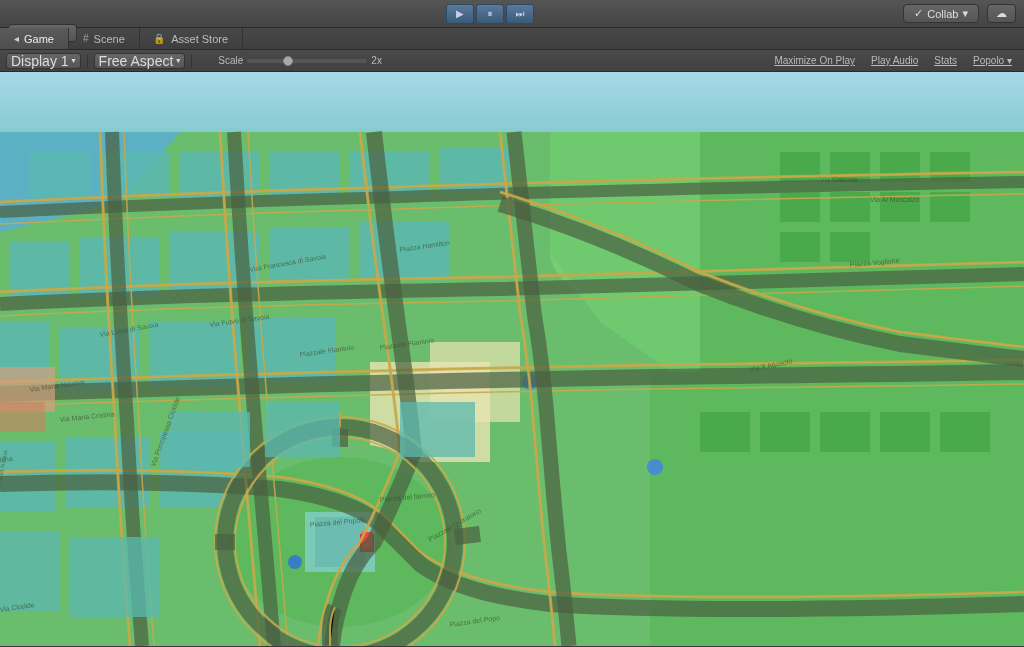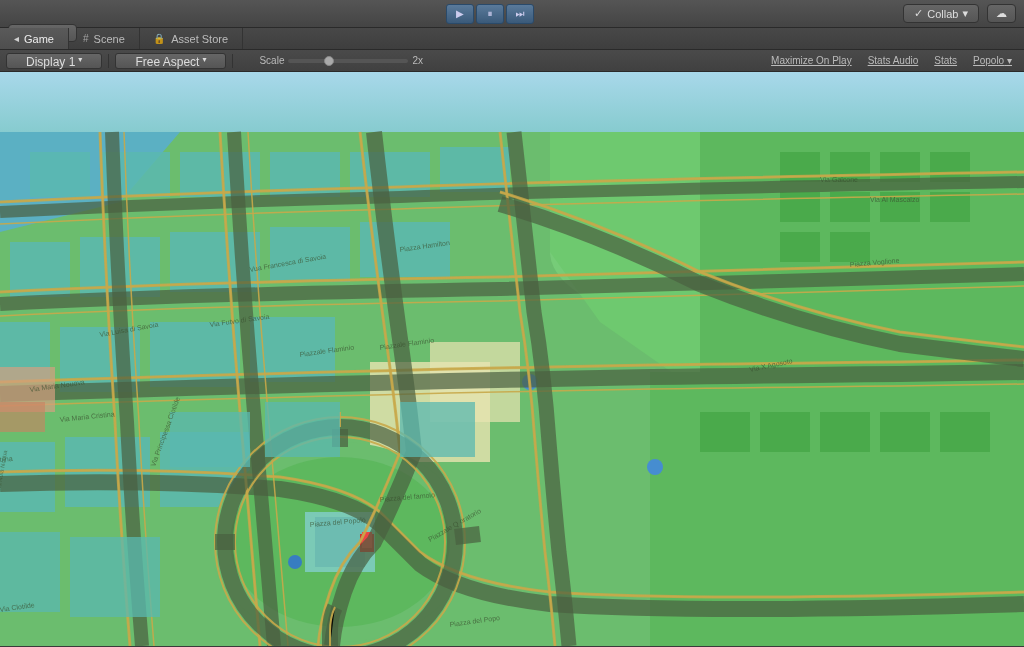--- a/index.html
+++ b/index.html
@@ -112,25 +112,25 @@
       align-items: center;
       padding: 0 6px;
       gap: 4px;
       border-bottom: 1px solid #2a2a2a;
     }
     .vt-select {
       background: linear-gradient(to bottom, #666, #555);
       border: 1px solid #333;
       border-radius: 3px;
       color: #ddd;
-      padding: 1px 19px;
-      font-size: 12px;
-      cursor: pointer;
-      display: flex;
-      align-items: flex-start;
+      padding: 1px 4px;
+      font-size: 14px;
+      cursor: pointer;
+      display: flex;
+      align-items: center;
       gap: 3px;
       height: 16px;
     }
     .vt-select::after { content: '▾'; font-size: 8px; }
     .vt-separator {
       width: 1px;
       height: 14px;
       background: #333;
       margin: 0 2px;
     }
@@ -257,21 +257,21 @@
     <div class="vt-slider">
       <div class="vt-slider-thumb"></div>
     </div>
   </div>
   <span class="vt-scale-value">2x</span>
   <div class="vt-spacer"></div>
   <button class="vt-btn">
     <span>Maximize On Play</span>
   </button>
   <button class="vt-btn">
-    <span>Stats Audio</span>
+    <span>Play Audio</span>
   </button>
   <button class="vt-btn">
     <span>Stats</span>
   </button>
   <button class="vt-btn">
     <span>Popolo</span>
     <span>▾</span>
   </button>
 </div>
 

